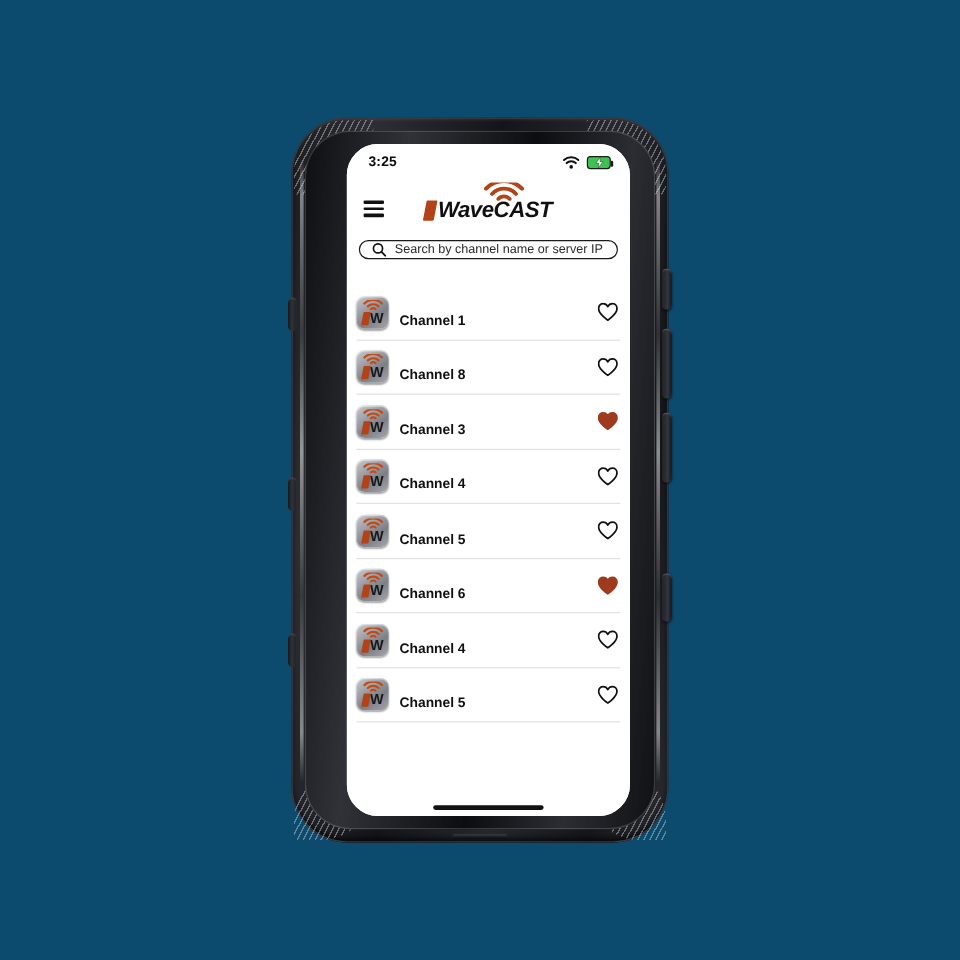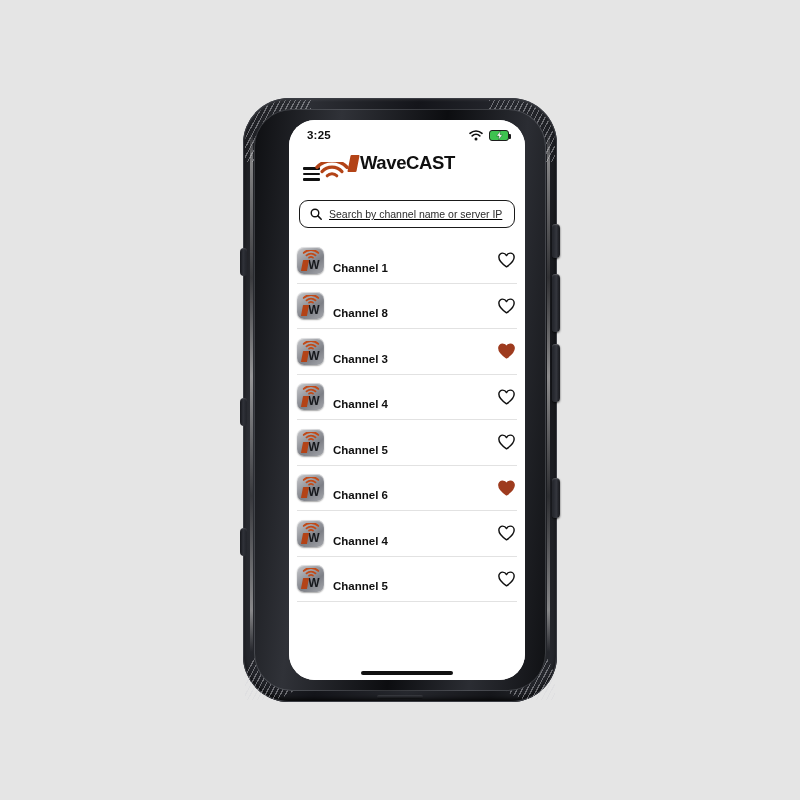--- a/index.html
+++ b/index.html
@@ -9,21 +9,21 @@
     height: 800px;
     background: #000000;
     font-family: "Liberation Sans", sans-serif;
     overflow: hidden;
   }
 
   #stage {
     position: relative;
     width: 800px;
     height: 800px;
-    background: #e5e5e5;
+    background: #0c4a6e;
   }
 
   
   .case-outer {
     position: absolute;
     left: 243px;
     top: 98px;
     width: 314px;
     height: 604px;
     border-radius: 46px;
@@ -202,22 +202,24 @@
     display: block;
     height: 2.4px;
     background: #111111;
     border-radius: 1px;
   }
   .brand {
     position: absolute;
     left: 0; right: 0;
     top: 2px;
     display: flex;
-    align-items: flex-end;
+    flex-direction: column;
+    align-items: center;
     pointer-events: none;
+    font-style: italic;
   }
   .brand-wifi { margin-bottom: -5px; margin-left: 26px; }
   .brand-row {
     display: flex;
     align-items: center;
     gap: 2px;
   }
   .brand-slant {
     width: 9px;
     height: 17px;
@@ -231,29 +233,28 @@
     color: #101010;
     letter-spacing: -0.4px;
   }
 
   
   .search-wrap {
     flex: 0 0 40px;
     padding: 2px 10px 8px 10px;
   }
   .search-box {
-    height: 28px;
+    height: 16px;
     border: 1.4px solid #1a1a1a;
     border-radius: 9px;
     display: flex;
     align-items: center;
     gap: 7px;
     padding: 0 10px;
     background: #ffffff;
-    text-decoration: underline;
   }
   .search-text {
     font-size: 10.5px;
     color: #2b2b2b;
   }
 
   
   .channel-list {
     flex: 1 1 auto;
     overflow: hidden;

